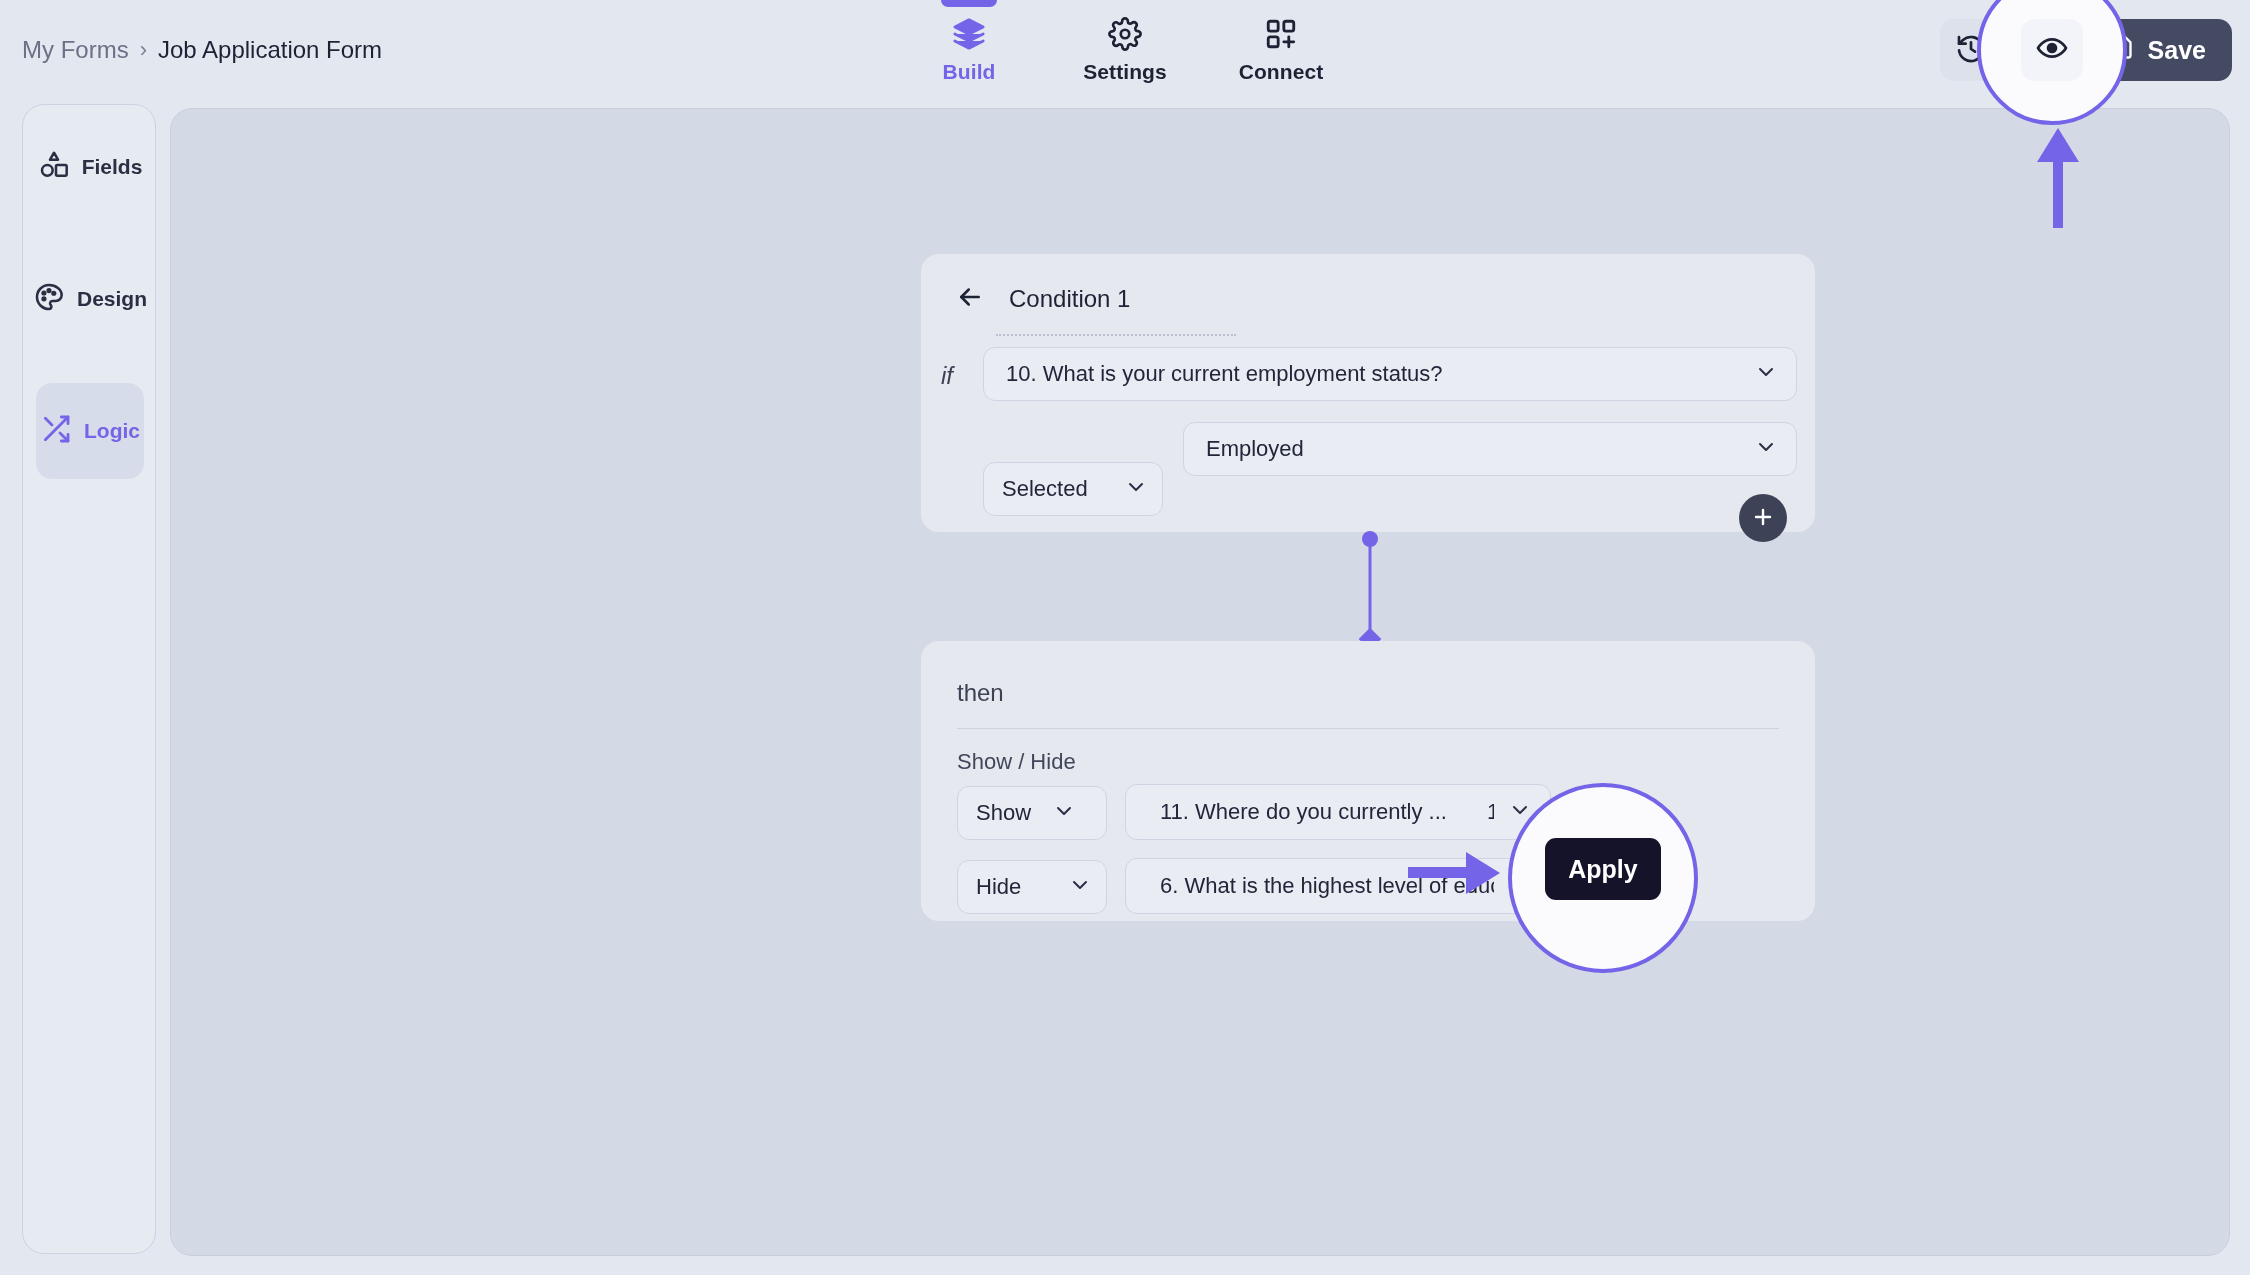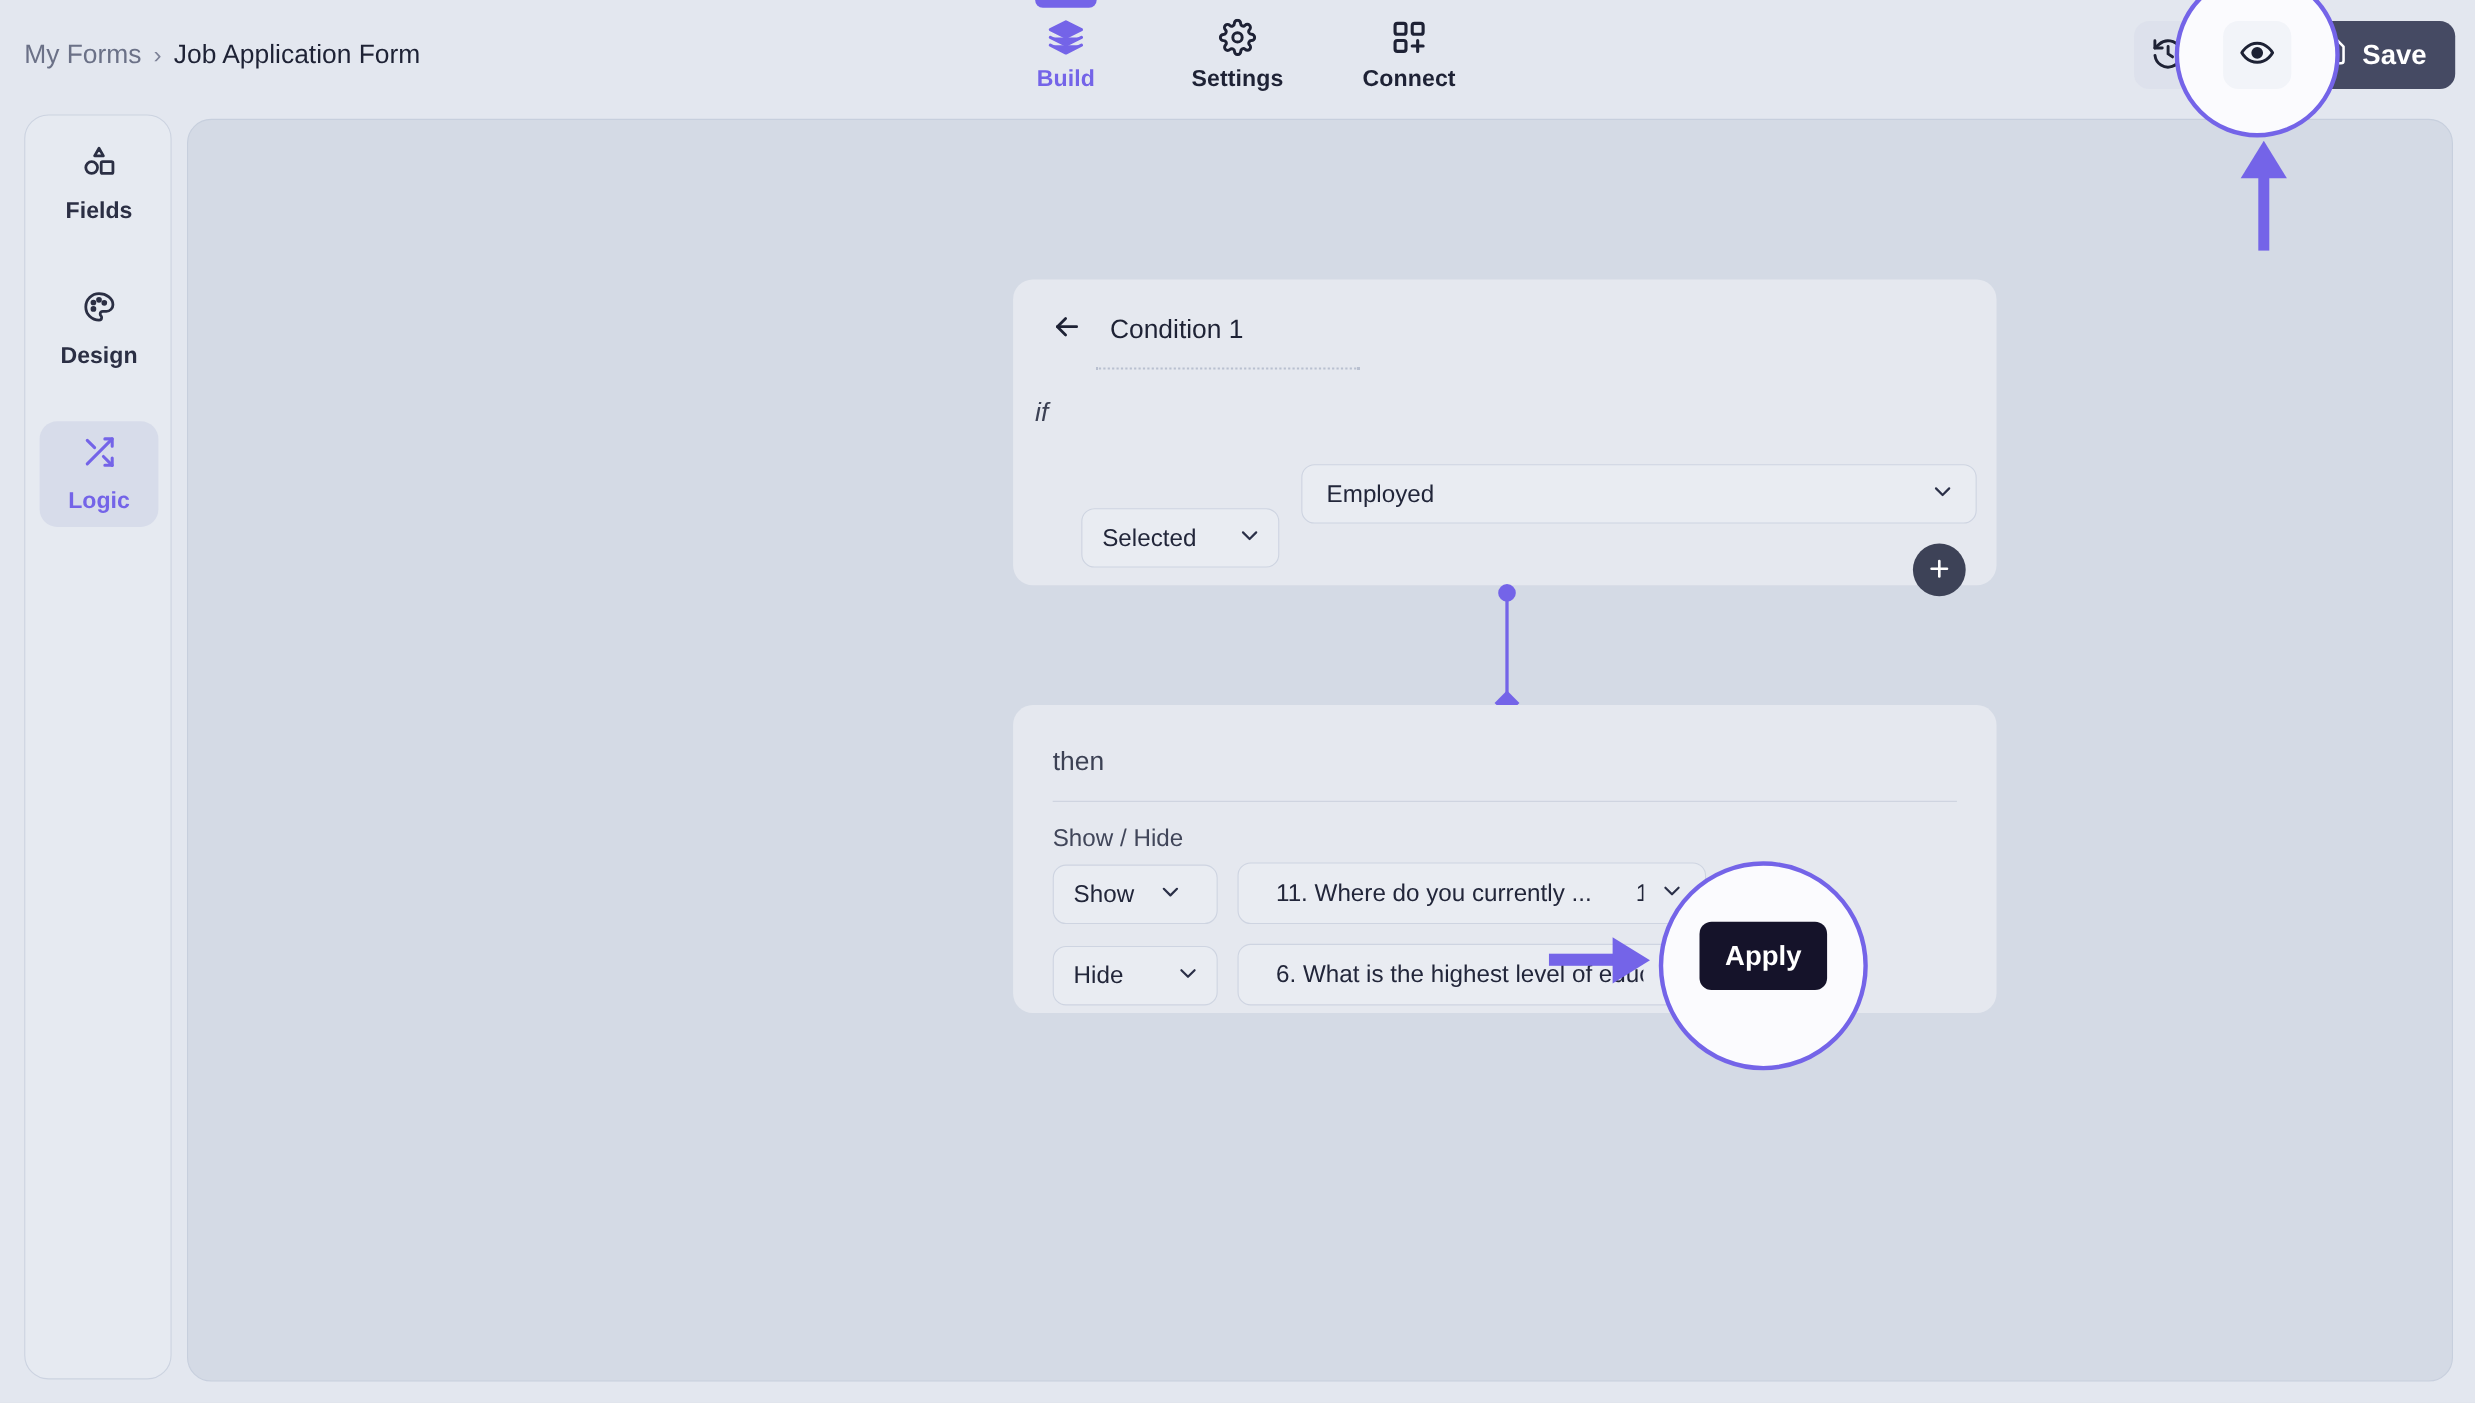--- a/index.html
+++ b/index.html
@@ -66,21 +66,21 @@
   .leftrail {
     position: absolute; left: 22px; top: 104px;
     width: 134px; height: 1150px;
     background: #e6eaf1;
     border: 1px solid #ccd3e0;
     border-radius: 22px;
   }
   .rail-item {
     position: absolute; left: 13px;
     width: 108px; height: 96px;
-    display: flex; flex-direction: column; align-items: center; justify-content: center;
+    display: flex; flex-direction: row; align-items: center; justify-content: center;
     gap: 12px; border-radius: 16px; cursor: pointer;
   }
   .rail-item .rail-label { font-size: 21px; font-weight: bold; color: #2b2f44; }
   .rail-item.active { background: #d7dcea; }
   .rail-item.active .rail-label { color: #7464e8; }
 
   
   .canvas {
     position: absolute; left: 170px; top: 108px;
     width: 2060px; height: 1148px;
@@ -325,20 +325,28 @@
             <path d="M19 12H5"></path>
               <path d="M11 18l-6-6 6-6"></path>
           </svg>
         </span>
         <span class="cond-title">Condition 1</span>
       </div>
       <div class="cond-dots"></div>
 
       <span class="if-label">if</span>
 
+      <div class="sel sel-q1">
+        <span class="sel-text">10. What is your current employment status?</span>
+        <span class="chev">
+          <svg width="24" height="24" viewBox="0 0 24 24" fill="none" stroke="#2b3048" stroke-width="2" stroke-linecap="round" stroke-linejoin="round">
+              <path d="M6 9l6 6 6-6"></path>
+            </svg>
+        </span>
+      </div>
 
       <div class="sel sel-op">
         <span class="sel-text">Selected</span>
         <span class="chev">
           <svg width="24" height="24" viewBox="0 0 24 24" fill="none" stroke="#2b3048" stroke-width="2" stroke-linecap="round" stroke-linejoin="round">
               <path d="M6 9l6 6 6-6"></path>
             </svg>
         </span>
       </div>
 

